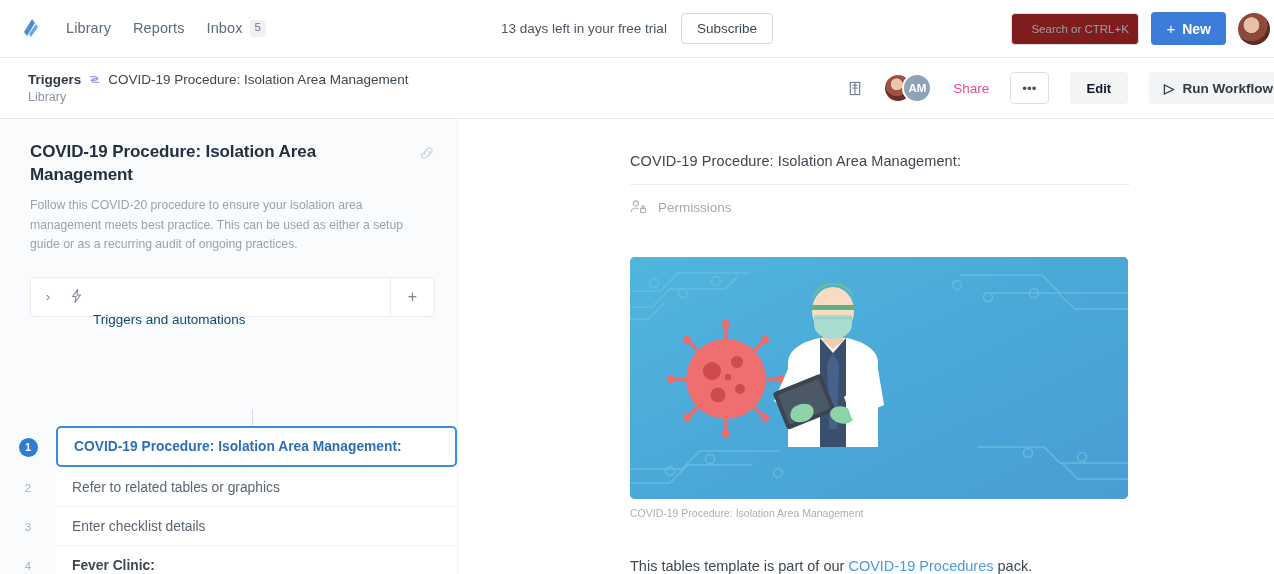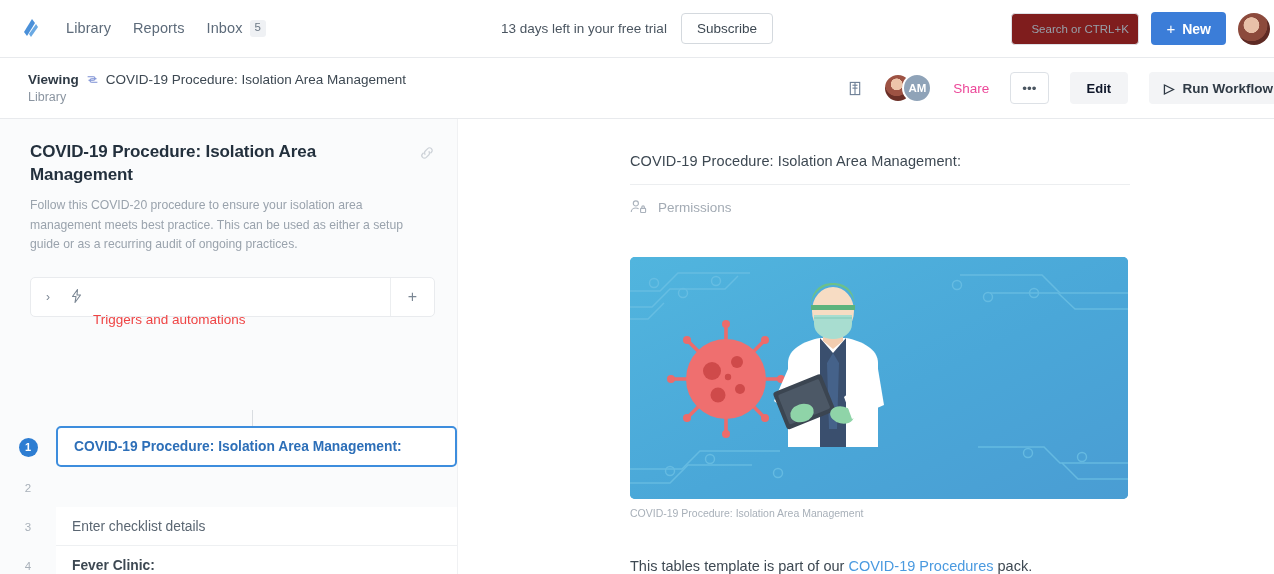--- a/index.html
+++ b/index.html
@@ -129,21 +129,21 @@
     font-size: 12.2px; color: #9aa3ad; line-height: 1.62; margin-top: 9px;
     max-width: 398px;
   }
   .triggers-row {
     margin-top: 22px; height: 40px; background: #fff;
     border: 1px solid #e9ebee; border-radius: 5px;
     display: flex; align-items: center; cursor: pointer;
   }
   .tr-caret { width: 34px; text-align: center; color: #7b8794; font-size: 12px; }
   .tr-bolt { width: 22px; text-align: center; color: #7b8794; font-size: 13px; }
-  .tr-label { font-size: 13.5px; color: #ef4444; flex: 1; padding-left: 6px; margin-top: 44px; }
+  .tr-label { font-size: 13.5px; color: #0c4a6e; flex: 1; padding-left: 6px; margin-top: 44px; }
   .tr-plus {
     width: 44px; text-align: center; color: #7b8794; font-size: 16px;
     border-left: 1px solid #eceef0; align-self: stretch;
     display: flex; align-items: center; justify-content: center; cursor: pointer;
   }
   .connector {
     position: absolute; left: 252px; top: 291px; width: 1px; height: 18px;
     background: #d9dde1;
   }
   .task-list { position: absolute; left: 0; right: 0; top: 307px; }
@@ -246,21 +246,21 @@
         <span class="plus">+</span>
         <span>New</span>
       </button>
       <div class="avatar-top"></div>
     </div>
   </div>
 
   <div class="subheader">
     <div class="bc-block">
       <div class="bc-line1">
-        <span class="bc-viewing">Viewing</span>
+        <span class="bc-viewing">Triggers</span>
         <svg width="13" height="13" viewBox="0 0 16 16">
           <path d="M2 4.5 h7 a2.2 2.2 0 0 1 0 4.4 h-6" fill="none" stroke="#7b8fd4" stroke-width="1.3"></path>
           <path d="M14 11.5 h-7 a2.2 2.2 0 0 1 0 -4.4 h6" fill="none" stroke="#7b8fd4" stroke-width="1.3"></path>
         </svg>
         <span class="bc-title">COVID-19 Procedure: Isolation Area Management</span>
       </div>
       <div class="bc-line2">Library</div>
     </div>
 
     <div class="subheader-right">
@@ -313,20 +313,21 @@
 
       <div class="task-list">
         <div class="task-row selected">
           <div class="task-num">
             <span class="circle">1</span>
           </div>
           <div class="task-body">COVID-19 Procedure: Isolation Area Management:</div>
         </div>
         <div class="task-row">
           <div class="task-num">2</div>
+          <div class="task-body">Refer to related tables or graphics</div>
         </div>
         <div class="task-row">
           <div class="task-num">3</div>
           <div class="task-body">Enter checklist details</div>
         </div>
         <div class="task-row bold">
           <div class="task-num">4</div>
           <div class="task-body">Fever Clinic:</div>
         </div>
 

